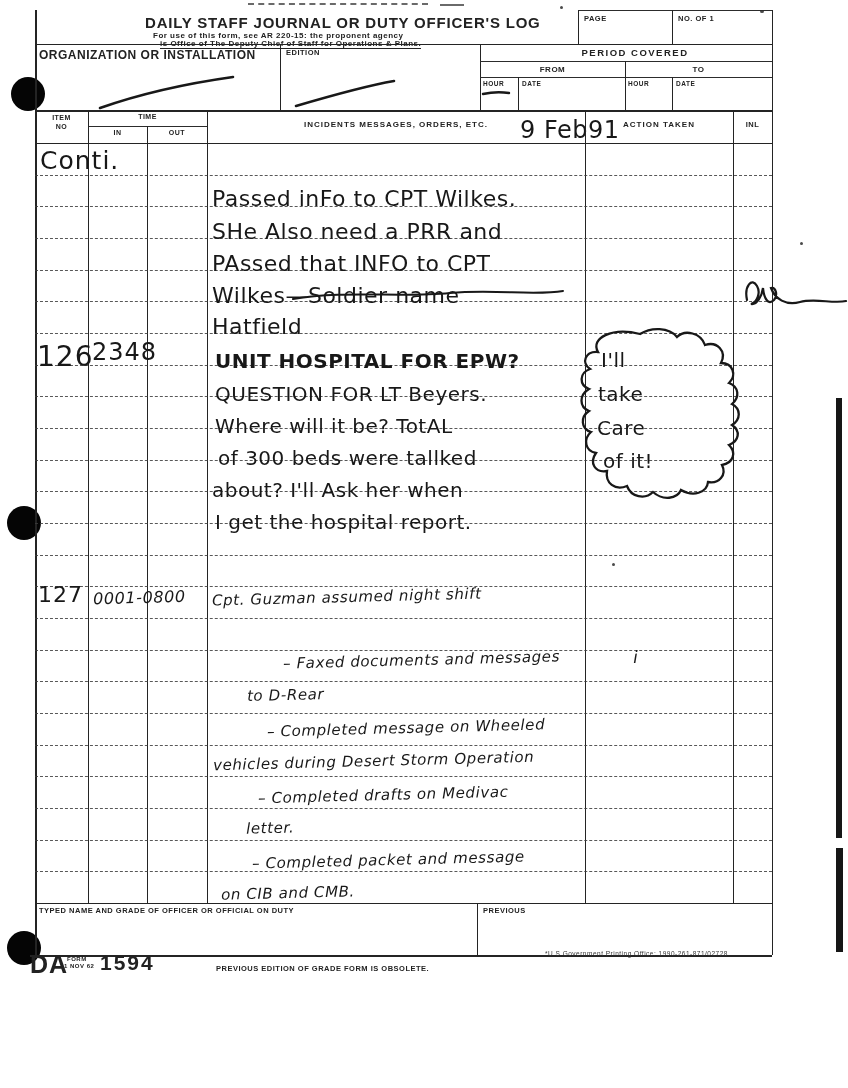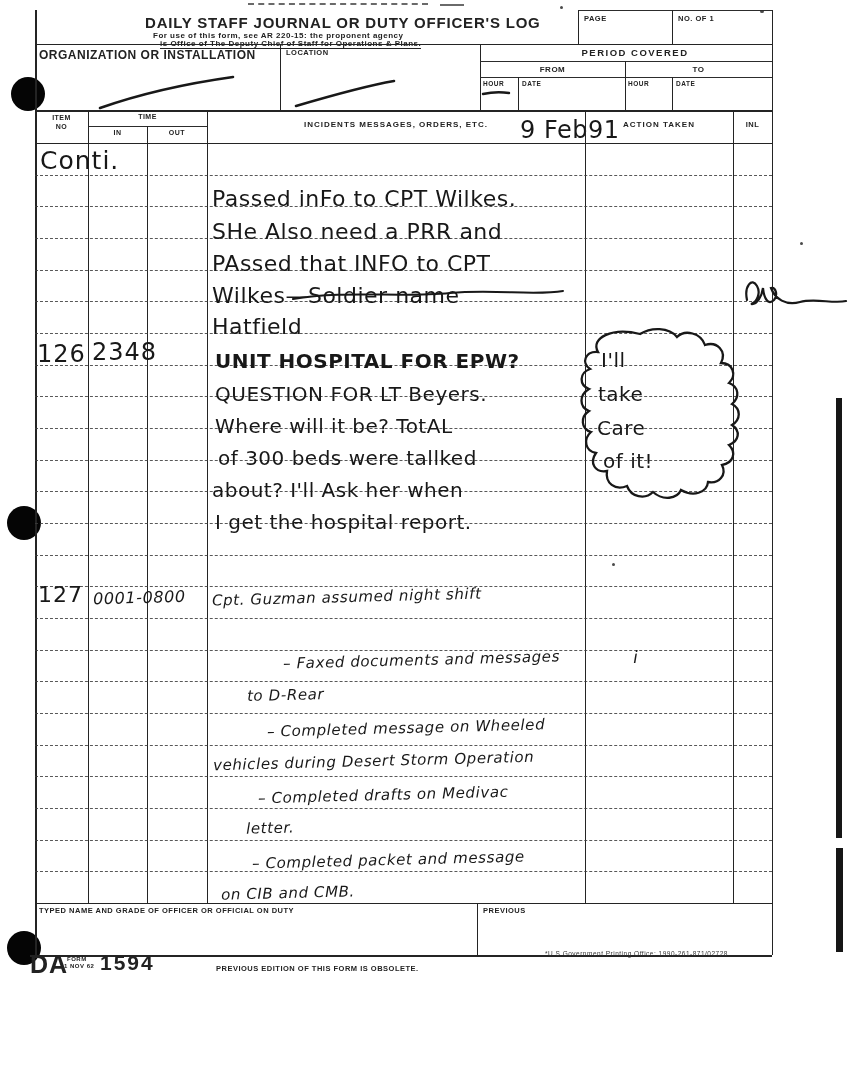--- a/index.html
+++ b/index.html
@@ -52,21 +52,21 @@
   <span class="lbl" style="left:145px;top:14px;font-size:15px;letter-spacing:.8px;">DAILY STAFF JOURNAL OR DUTY OFFICER'S LOG</span>
   <span class="lbl" style="left:153px;top:31px;font-size:8px;">For use of this form, see AR 220-15: the proponent agency</span>
   <span class="lbl" style="left:160px;top:39px;font-size:8px;border-bottom:1px solid #222;">is Office of The Deputy Chief of Staff for Operations &amp; Plans.</span>
   <span class="lbl" style="left:584px;top:14px;font-size:7.5px;">PAGE</span>
   <span class="lbl" style="left:678px;top:14px;font-size:7.5px;">NO. OF 1</span>
 
   <div class="hline" style="left:35px;top:44px;width:737px;"></div>
   <div class="vline" style="left:280px;top:44px;height:66px;"></div>
   <div class="vline" style="left:480px;top:44px;height:66px;"></div>
   <span class="lbl" style="left:39px;top:48px;font-size:12px;">ORGANIZATION OR INSTALLATION</span>
-  <span class="lbl" style="left:286px;top:48px;font-size:7.5px;">LOCATION</span>
+  <span class="lbl" style="left:286px;top:48px;font-size:7.5px;">EDITION</span>
   <span class="lbl ctr" style="left:480px;top:47px;width:292px;font-size:9.5px;letter-spacing:1.5px;padding-left:9px;">PERIOD COVERED</span>
   <div class="hline-thin" style="left:480px;top:61px;width:292px;"></div>
   <span class="lbl ctr" style="left:480px;top:65px;width:145px;font-size:8px;">FROM</span>
   <span class="lbl ctr" style="left:625px;top:65px;width:147px;font-size:8px;">TO</span>
   <div class="hline-thin" style="left:480px;top:77px;width:292px;"></div>
   <div class="vline" style="left:625px;top:61px;height:49px;"></div>
   <div class="vline" style="left:518px;top:77px;height:33px;"></div>
   <div class="vline" style="left:672px;top:77px;height:33px;"></div>
   <span class="lbl" style="left:483px;top:80px;font-size:6.5px;">HOUR</span>
   <span class="lbl" style="left:522px;top:80px;font-size:6.5px;">DATE</span>
@@ -117,21 +117,21 @@
       <div class="rowline" style="top: 871.41px;"></div>
     </div>
 
   <span class="hw hw-item" style="left:40px;top:146px;">Conti.</span>
   <span class="hw hw-print" style="left:212px;top:150px;">Passed inFo to CPT Wilkes.</span>
   <span class="hw hw-print" style="left:212px;top:183px;">SHe Also need a PRR and</span>
   <span class="hw hw-print" style="left:212px;top:215px;">PAssed that INFO to CPT</span>
   <span class="hw hw-print" style="left:212px;top:247px;">Wilkes—Soldier name</span>
   <span class="hw hw-print" style="left:212px;top:278px;">Hatfield</span>
 
-  <span class="hw hw-item" style="left:37px;top:340px;font-size:24px;">126</span>
+  <span class="hw hw-item" style="left:37px;top:340px;font-size:28px;">126</span>
   <span class="hw hw-item" style="left:92px;top:338px;font-size:24px;">2348</span>
   <span class="hw hw-caps" style="left:215px;top:349px;font-weight:bold;">UNIT HOSPITAL FOR EPW?</span>
   <span class="hw hw-caps" style="left:215px;top:382px;">QUESTION FOR LT Beyers.</span>
   <span class="hw hw-caps" style="left:215px;top:414px;">Where will it be? TotAL</span>
   <span class="hw hw-caps" style="left:218px;top:446px;">of 300 beds were tallked</span>
   <span class="hw hw-caps" style="left:215px;top:510px;">I get the hospital report.</span>
   <span class="hw hw-caps" style="left:212px;top:478px;">about? I'll Ask her when</span>
 
   <span class="hw hw-caps" style="left:601px;top:348px;">I'll</span>
   <span class="hw hw-caps" style="left:598px;top:382px;">take</span>
@@ -165,16 +165,16 @@
   <div class="hline" style="left:35px;top:903px;width:737px;"></div>
   <div class="vline" style="left:477px;top:903px;height:52px;"></div>
   <div class="hline" style="left:30px;top:955px;width:742px;border-top-width:2.5px;"></div>
   <span class="lbl" style="left:39px;top:906px;font-size:7.5px;">TYPED NAME AND GRADE OF OFFICER OR OFFICIAL ON DUTY</span>
   <span class="lbl" style="left:483px;top:906px;font-size:7.5px;">PREVIOUS</span>
 
   <span class="lbl" style="left:30px;top:950px;font-size:25px;letter-spacing:1px;">DA</span>
   <span class="lbl" style="left:67px;top:956px;font-size:6px;">FORM</span>
   <span class="lbl" style="left:64px;top:963px;font-size:6px;">1 NOV 62</span>
   <span class="lbl" style="left:100px;top:951px;font-size:21px;letter-spacing:2px;">1594</span>
-  <span class="lbl" style="left:216px;top:964px;font-size:7.5px;">PREVIOUS EDITION OF THIS FORM IS OBSOLETE.</span>
+  <span class="lbl" style="left:216px;top:964px;font-size:7.5px;">PREVIOUS EDITION OF GRADE FORM IS OBSOLETE.</span>
   <span class="lbl" style="left:545px;top:950px;font-size:6.5px;font-weight:normal;color:#333;">*U S  Government Printing Office: 1990-261-871/02728</span>
 
 </div>
 
 </body></html>

